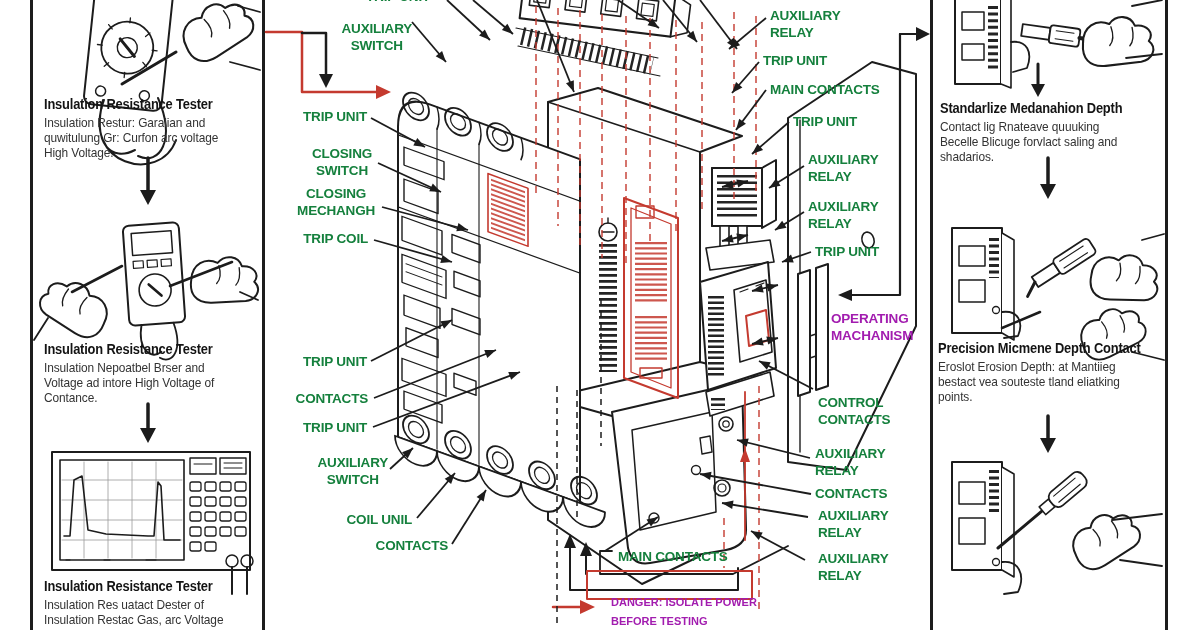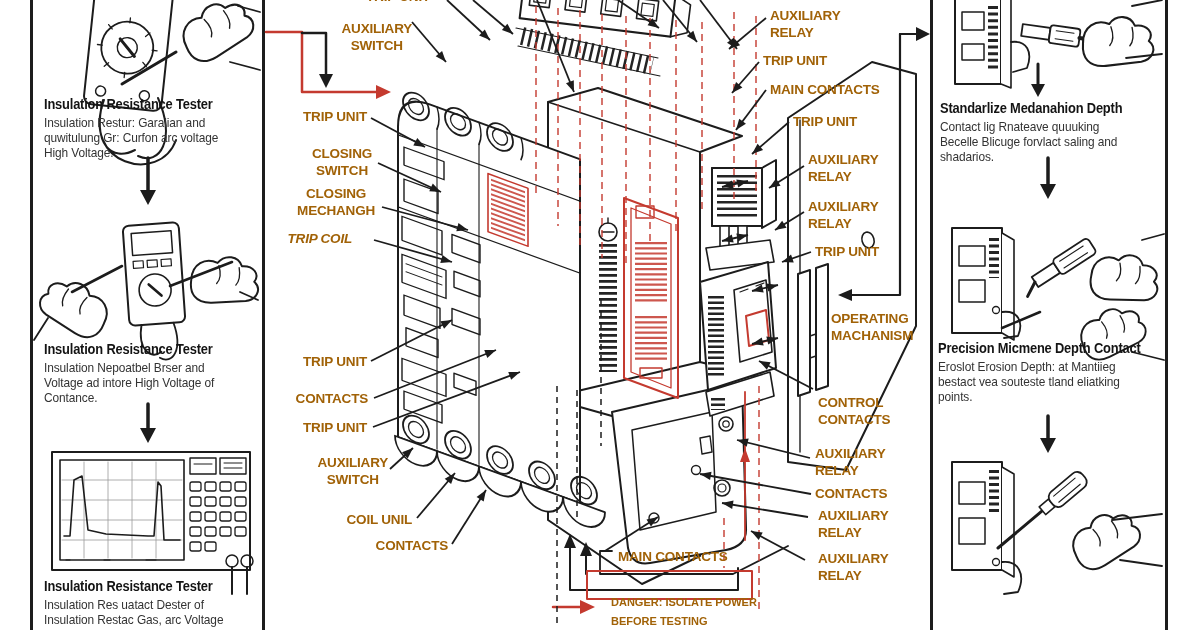--- a/index.html
+++ b/index.html
@@ -2,24 +2,24 @@
 <html><head>
 <meta charset="utf-8">
 <style>
   html,body{margin:0;padding:0;background:#e8e8e8;}
   .stage{position:relative;width:1200px;height:630px;background:#ffffff;overflow:hidden;
          font-family:"Liberation Sans",sans-serif;}
   svg.art{position:absolute;left:0;top:0;}
   .vborder{position:absolute;top:0;width:3px;height:630px;background:#1c1c1c;}
   
   .callout{position:absolute;font-weight:bold;font-size:13.5px;line-height:17px;
-           letter-spacing:-0.2px;color:#a16207;white-space:pre-line;}
+           letter-spacing:-0.2px;color:#15803d;white-space:pre-line;}
   .callout.aR{transform:translateX(-100%);text-align:center;}
   .callout.aL{text-align:left;}
-  .callout.red{color:#a16207;}
+  .callout.red{color:#a21caf;}
   .callout.big{font-size:11px;line-height:19px;letter-spacing:0;margin-left:15px;}
   
   .cap{position:absolute;width:220px;}
   .cap .t{font-weight:bold;font-size:14px;color:#141414;letter-spacing:-0.2px;
           white-space:nowrap;transform:scaleX(0.92);transform-origin:0 0;margin-bottom:3px;}
   .cap .ln{font-size:12.8px;line-height:15.2px;color:#333;letter-spacing:-0.1px;
            white-space:nowrap;transform:scaleX(0.93);transform-origin:0 0;}
 </style>
 </head>
 <body>
@@ -467,21 +467,21 @@
 
   <div id="callouts">
       <div class="callout aR" style="left: 430px; top: -12px;">TRIP UNIT</div>
       <div class="callout aR" style="left: 412px; top: 20px;">AUXILIARY
 SWITCH</div>
       <div class="callout aR" style="left: 367px; top: 108px;">TRIP UNIT</div>
       <div class="callout aR" style="left: 372px; top: 145px;">CLOSING
 SWITCH</div>
       <div class="callout aR" style="left: 375px; top: 185px;">CLOSING
 MECHANGH</div>
-      <div class="callout aR" style="left: 352px; top: 230px; font-style: italic;">TRIP COIL</div>
+      <div class="callout aR" style="left: 368px; top: 230px;">TRIP COIL</div>
       <div class="callout aR" style="left: 367px; top: 353px;">TRIP UNIT</div>
       <div class="callout aR" style="left: 368px; top: 390px;">CONTACTS</div>
       <div class="callout aR" style="left: 367px; top: 419px;">TRIP UNIT</div>
       <div class="callout aR" style="left: 388px; top: 454px;">AUXILIARY
 SWITCH</div>
       <div class="callout aR" style="left: 412px; top: 511px;">COIL UNIL</div>
       <div class="callout aR" style="left: 448px; top: 537px;">CONTACTS</div>
       <div class="callout aL" style="left: 770px; top: 7px;">AUXILIARY
 RELAY</div>
       <div class="callout aL" style="left: 763px; top: 52px;">TRIP UNIT</div>

